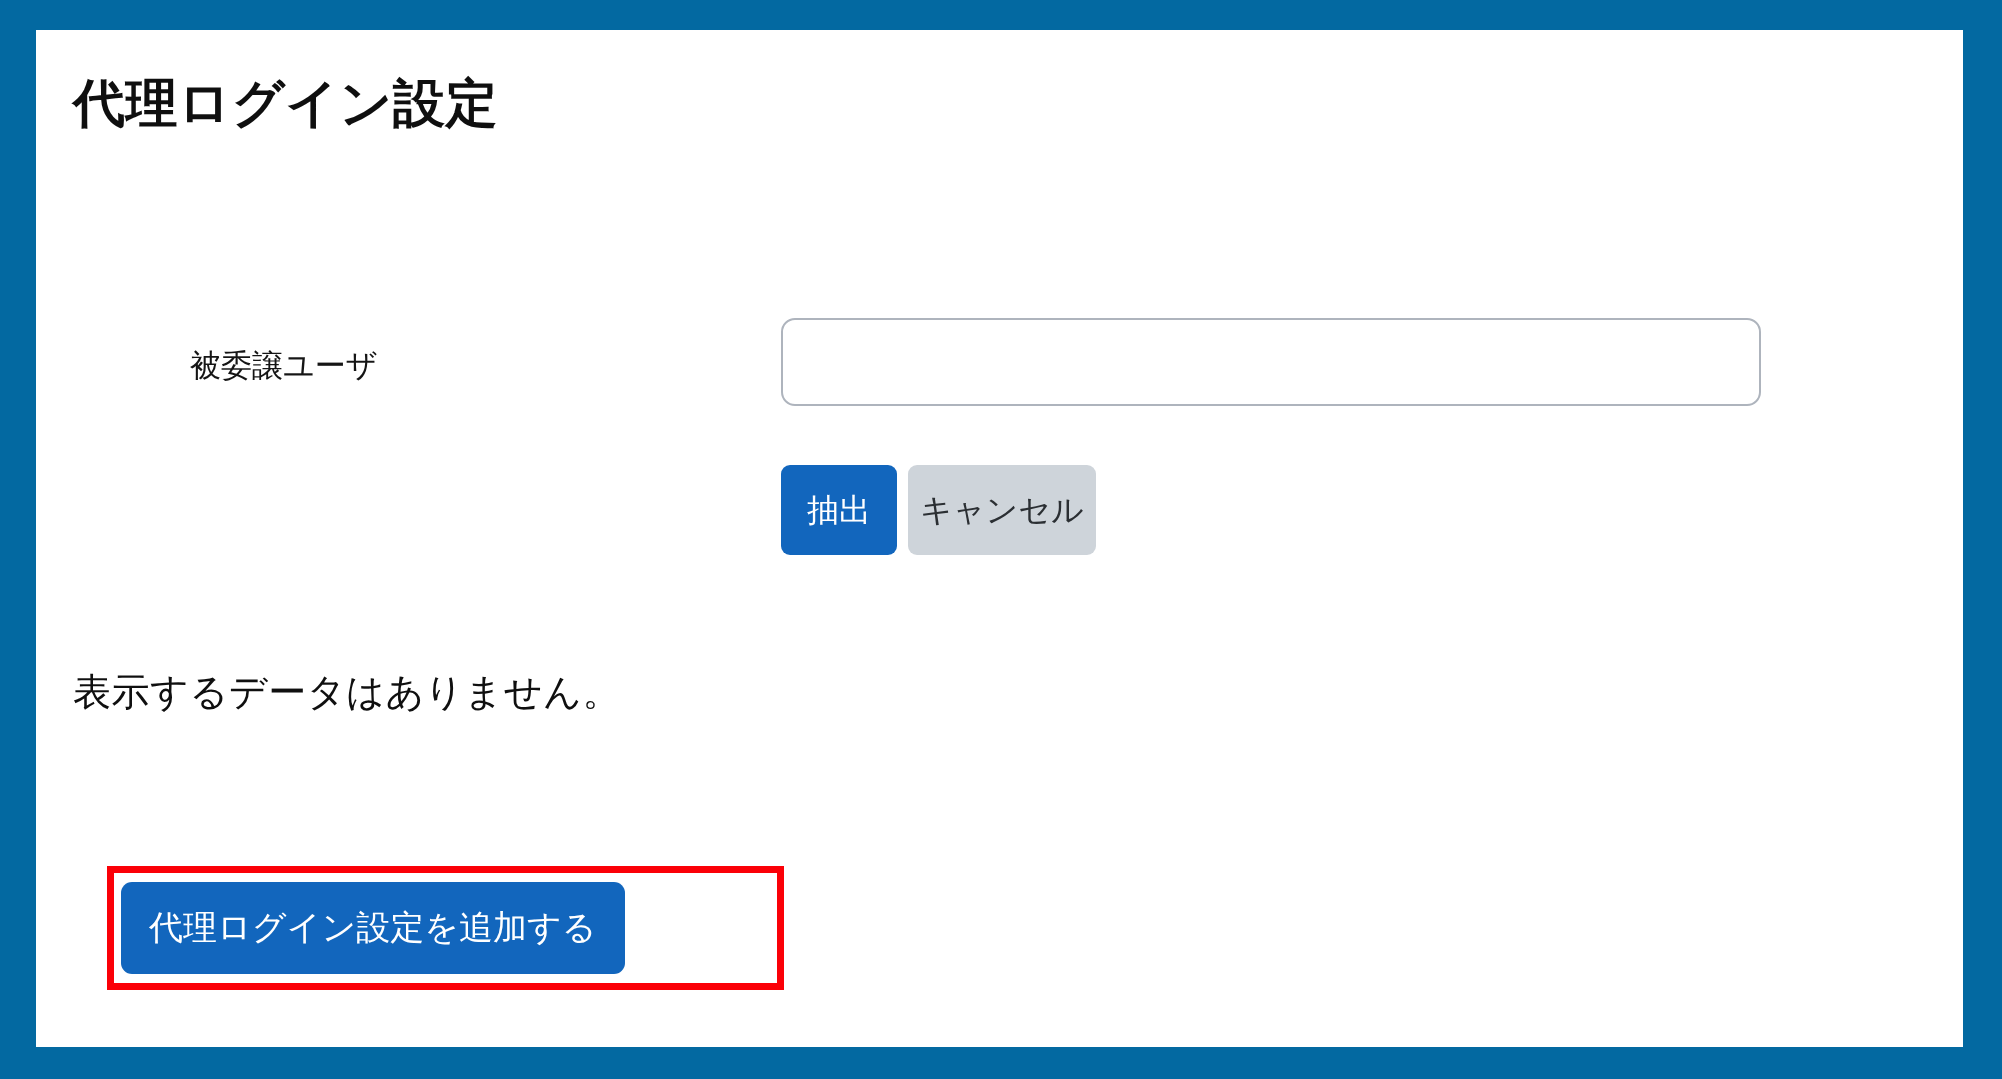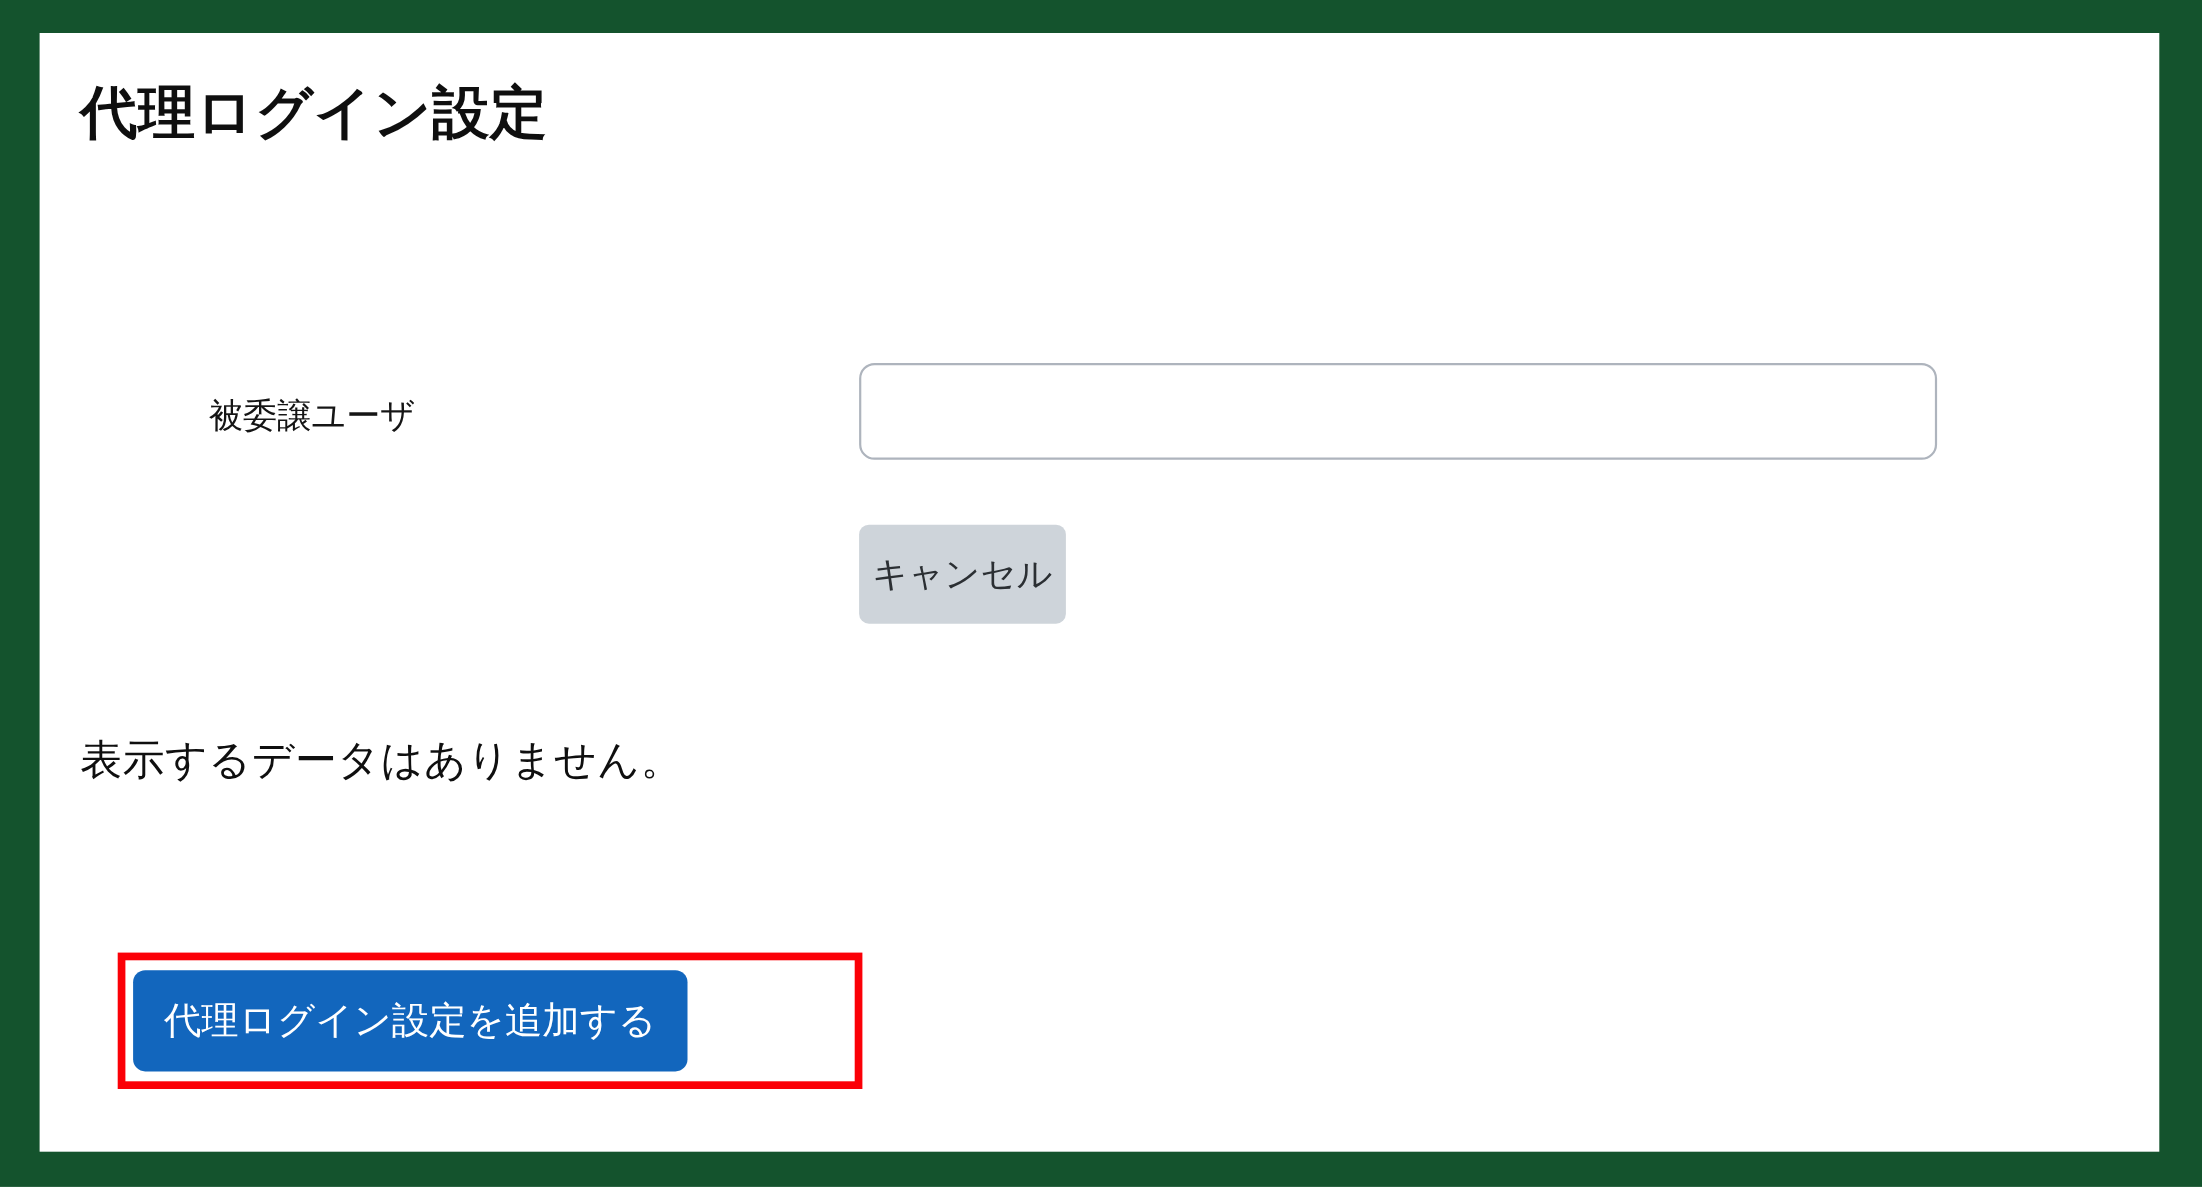--- a/index.html
+++ b/index.html
@@ -14,21 +14,21 @@
     height: 1079px;
     font-family: "Liberation Sans", "DejaVu Sans", sans-serif;
     overflow: hidden;
   }
 
   
   .screen {
     position: relative;
     width: 2002px;
     height: 1079px;
-    background: #14532d;
+    background: #0369a1;
   }
 
   
   .page-card {
     position: absolute;
     left: 36px;
     top: 30px;
     width: 1927px;
     height: 1017px;
     background: #ffffff;
@@ -81,21 +81,21 @@
     line-height: 1.4;
     font-weight: normal;
     color: #141414;
     white-space: nowrap;
   }
 
   
   .filter-form {
     position: absolute;
     left: 0px;
-    top: 300px;
+    top: 288px;
     width: 1890px;
     height: 250px;
   }
 
   .form-row {
     position: absolute;
     left: 0;
     top: 0;
     width: 1890px;
     height: 100px;
@@ -241,20 +241,21 @@
 
         <div class="form-row">
           <label class="form-label" for="delegated-user">被委譲ユーザ</label>
 
           <div class="form-field-wrap">
             <input id="delegated-user" class="text-input" type="text" value="" style="">
           </div>
         </div>
 
         <div class="form-actions">
+          <button class="btn btn-primary" type="button">抽出</button>
           <button class="btn btn-secondary" type="button">キャンセル</button>
         </div>
 
       </div>
 
       <h2 class="empty-state">表示するデータはありません。</h2>
 
       <div class="add-area">
         <button class="btn-add" type="button">代理ログイン設定を追加する</button>
         <div class="highlight-box"></div>

